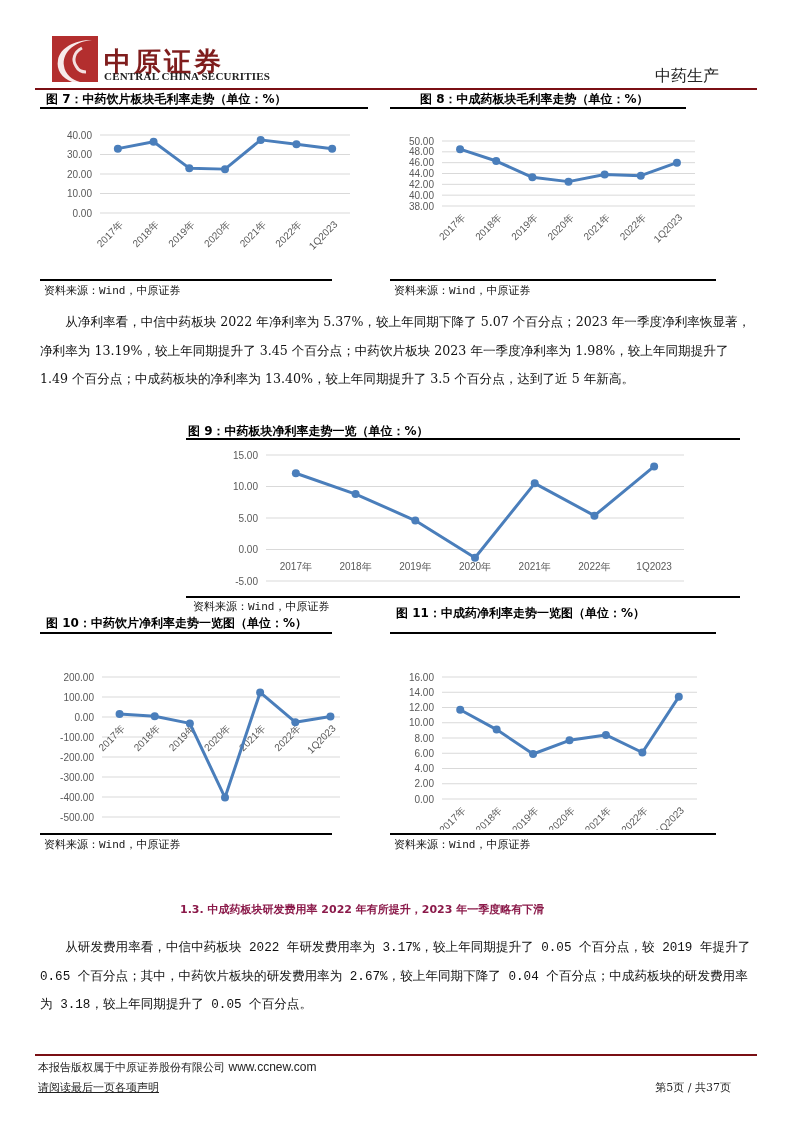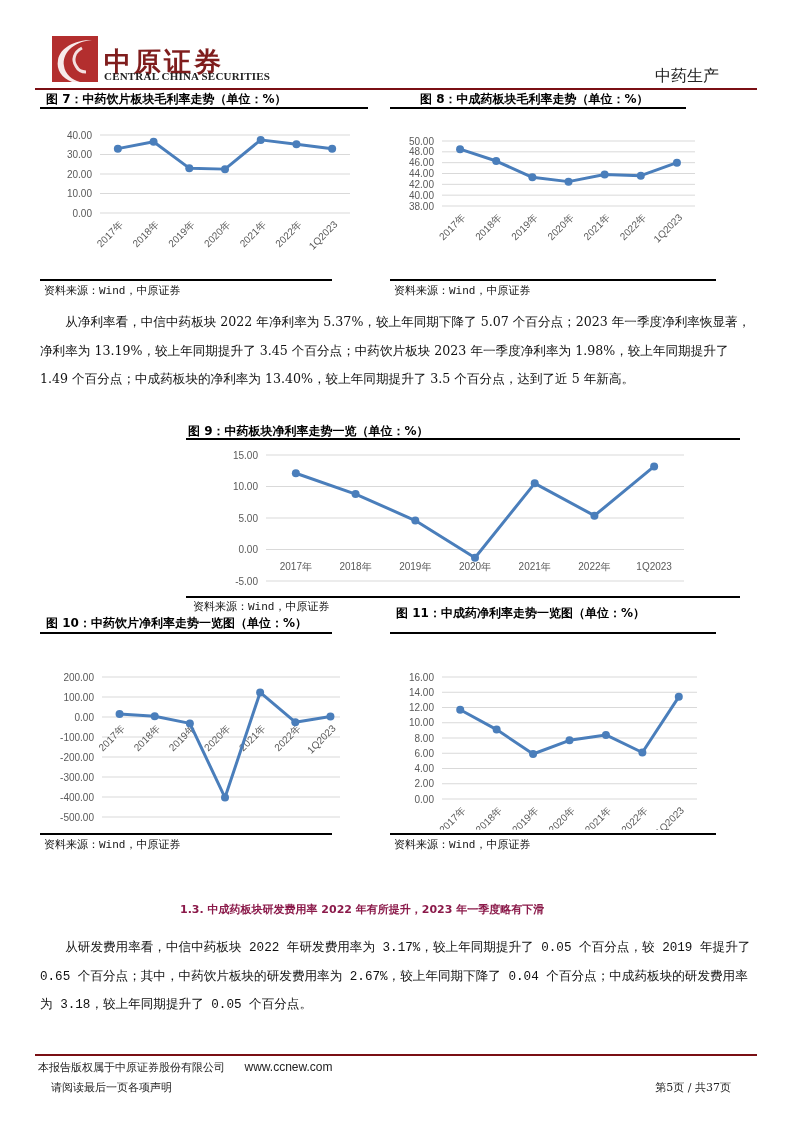--- a/index.html
+++ b/index.html
@@ -222,16 +222,16 @@
 
 <div class="abs section-heading">1.3. 中成药板块研发费用率 2022 年有所提升，2023 年一季度略有下滑</div>
 
 <div class="abs para" style="top:934px;font-family:Liberation Mono, monospace;">
   <p>从研发费用率看，中信中药板块 2022 年研发费用率为 3.17%，较上年同期提升了 0.05 个百分点，较 2019 年提升了 0.65 个百分点；其中，中药饮片板块的研发费用率为 2.67%，较上年同期下降了 0.04 个百分点；中成药板块的研发费用率为 3.18，较上年同期提升了 0.05 个百分点。</p>
 </div>
 
 <div class="abs footer-rule"></div>
 <div class="abs footer-text" style="left:38px; top:1060px;">
   <span>本报告版权属于中原证券股份有限公司</span>
-  <span style="font-family:'Liberation Sans',sans-serif; font-size:12px; margin-left:16px;">www.ccnew.com</span>
-</div>
-<div class="abs footer-text" style="left:51px; top:1080px;">请阅读最后一页各项声明</div>
+  <span style="font-family:'Liberation Sans',sans-serif; font-size:12px; margin-left:0;">www.ccnew.com</span>
+</div>
+<div class="abs footer-text" style="left:38px; top:1080px;text-decoration:underline;">请阅读最后一页各项声明</div>
 <div class="abs footer-text" style="right:62px; top:1080px;">第5页 / 共37页</div>
 
 </body></html>

